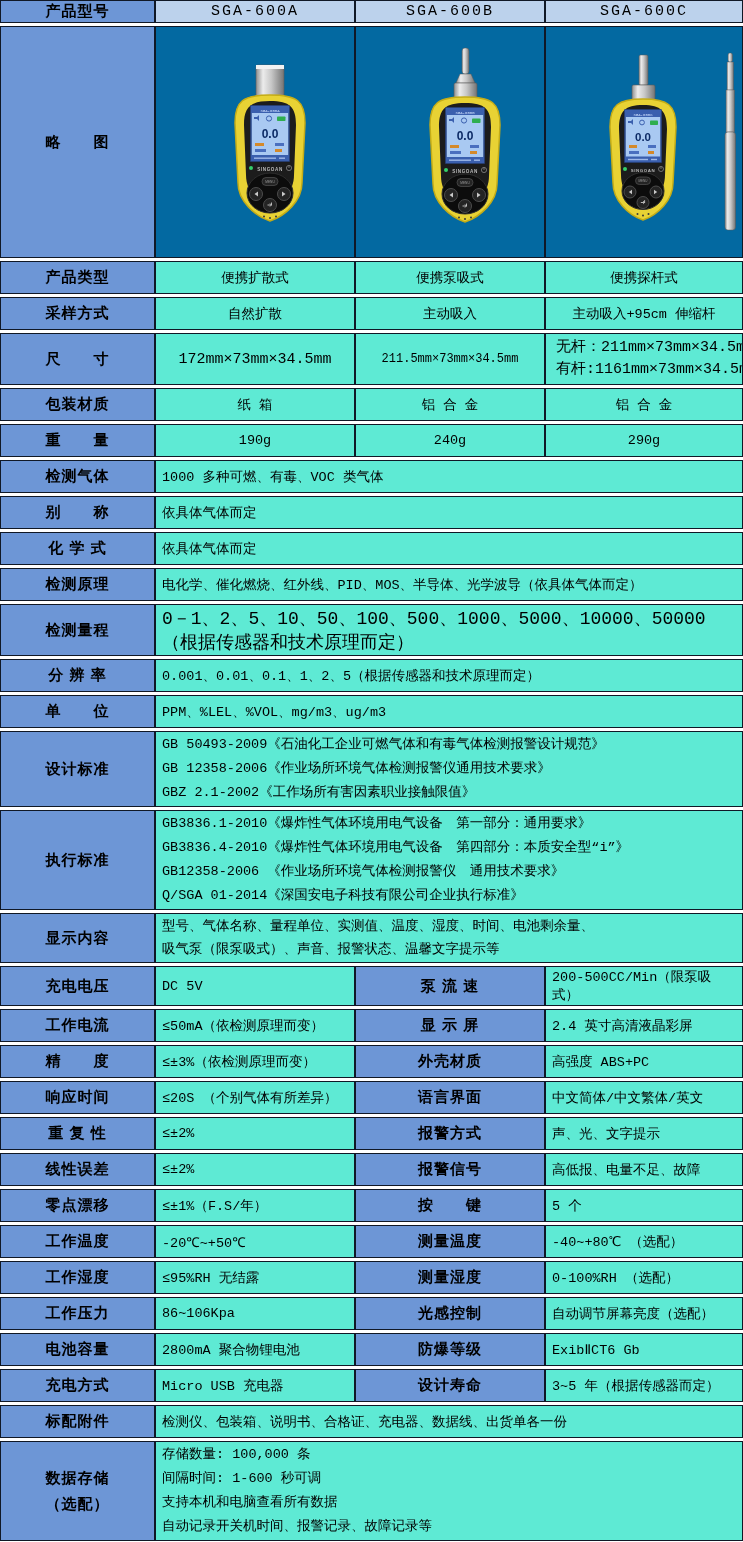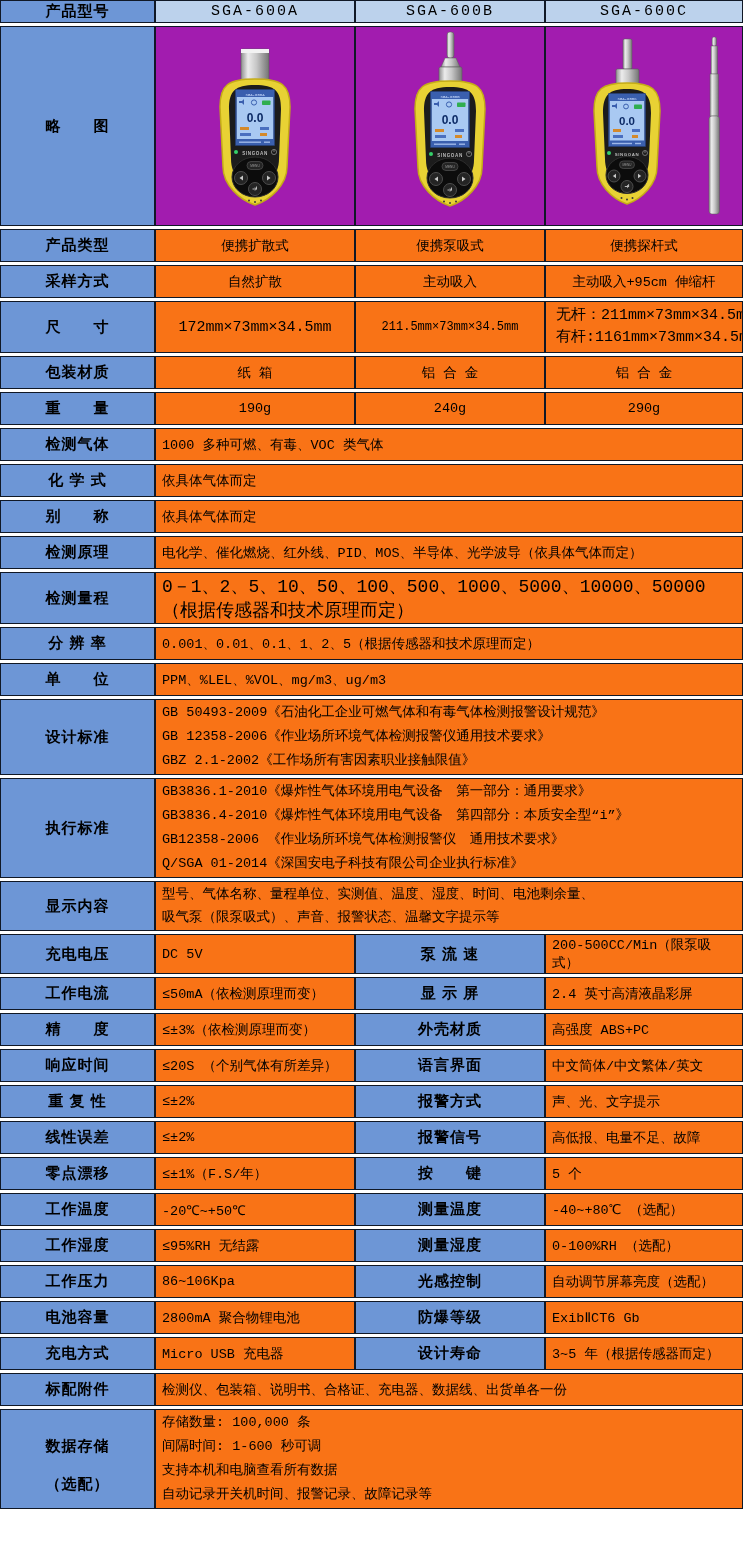--- a/index.html
+++ b/index.html
@@ -1,34 +1,34 @@
 <!DOCTYPE html>
 <html><head>
 <meta charset="utf-8">
 <style>
   html,body{margin:0;padding:0;background:#ffffff;}
   body{width:743px;font-family:"Liberation Sans","DejaVu Sans",sans-serif;color:#000;}
   table.spec{width:743px;table-layout:fixed;border-collapse:separate;border-spacing:0 3px;margin-top:-3px;}
   td{border:1px solid #101826;box-sizing:border-box;overflow:hidden;vertical-align:middle;}
   td.lbl{background:#6d96d6;font-weight:bold;text-align:center;font-size:15px;letter-spacing:1px;}
-  td.val{background:#f97316;font-family:"Liberation Mono","DejaVu Sans Mono",monospace;font-size:13.5px;padding:1px 6px;text-align:left;margin-left:36px;}
+  td.val{background:#5eead4;font-family:"Liberation Mono","DejaVu Sans Mono",monospace;font-size:13.5px;padding:1px 6px;text-align:left;margin-left:36px;}
   td.cen{text-align:center;padding:1px 2px;}
   td.model{background:#bcd2ec;font-family:"Liberation Mono","DejaVu Sans Mono",monospace;font-size:15px;text-align:center;letter-spacing:2px;}
-  td.photo{background:#a21caf;text-align:center;vertical-align:middle;padding:0;}
+  td.photo{background:#0369a1;text-align:center;vertical-align:middle;padding:16px;}
   tr.r td{height:33px;}
   tr.hdr td{height:17px;}
   tr.sketch td{height:200px;}
   tr.dims td{height:52px;}
   tr.h3 td{height:76px;}
   tr.h4 td{height:100px;}
   tr.h2 td{height:50px;}
   .line{line-height:24px;white-space:nowrap;}
   .line2{line-height:23px;white-space:nowrap;}
   .dimline{line-height:22px;white-space:nowrap;font-size:15px;text-align:left;padding-left:4px;}
-  .lblline{line-height:26px;margin-top:12px;}
+  .lblline{line-height:26px;}
   svg{display:block;margin:0 auto;}
 </style>
 </head>
 <body>
 
 <table class="spec">
   <colgroup>
       <col style="width:155px">
       <col style="width:200px">
       <col style="width:190px">
@@ -236,25 +236,25 @@
     <td class="val cen">190g</td>
     <td class="val cen">240g</td>
     <td class="val cen">290g</td>
   </tr>
 
   <tr class="r">
     <td class="lbl">检测气体</td>
     <td class="val" colspan="3">1000 多种可燃、有毒、VOC 类气体</td>
   </tr>
   <tr class="r">
+    <td class="lbl">别　　称</td>
+    <td class="val" colspan="3">依具体气体而定</td>
+  </tr>
+  <tr class="r">
     <td class="lbl">化 学 式</td>
-    <td class="val" colspan="3">依具体气体而定</td>
-  </tr>
-  <tr class="r">
-    <td class="lbl">别　　称</td>
     <td class="val" colspan="3">依具体气体而定</td>
   </tr>
   <tr class="r">
     <td class="lbl">检测原理</td>
     <td class="val" colspan="3">电化学、催化燃烧、红外线、PID、MOS、半导体、光学波导（依具体气体而定）</td>
   </tr>
   <tr class="r">
     <td class="lbl">检测量程</td>
     <td class="val" colspan="3" style="font-size:18px">0－1、2、5、10、50、100、500、1000、5000、10000、50000（根据传感器和技术原理而定）</td>
   </tr>

